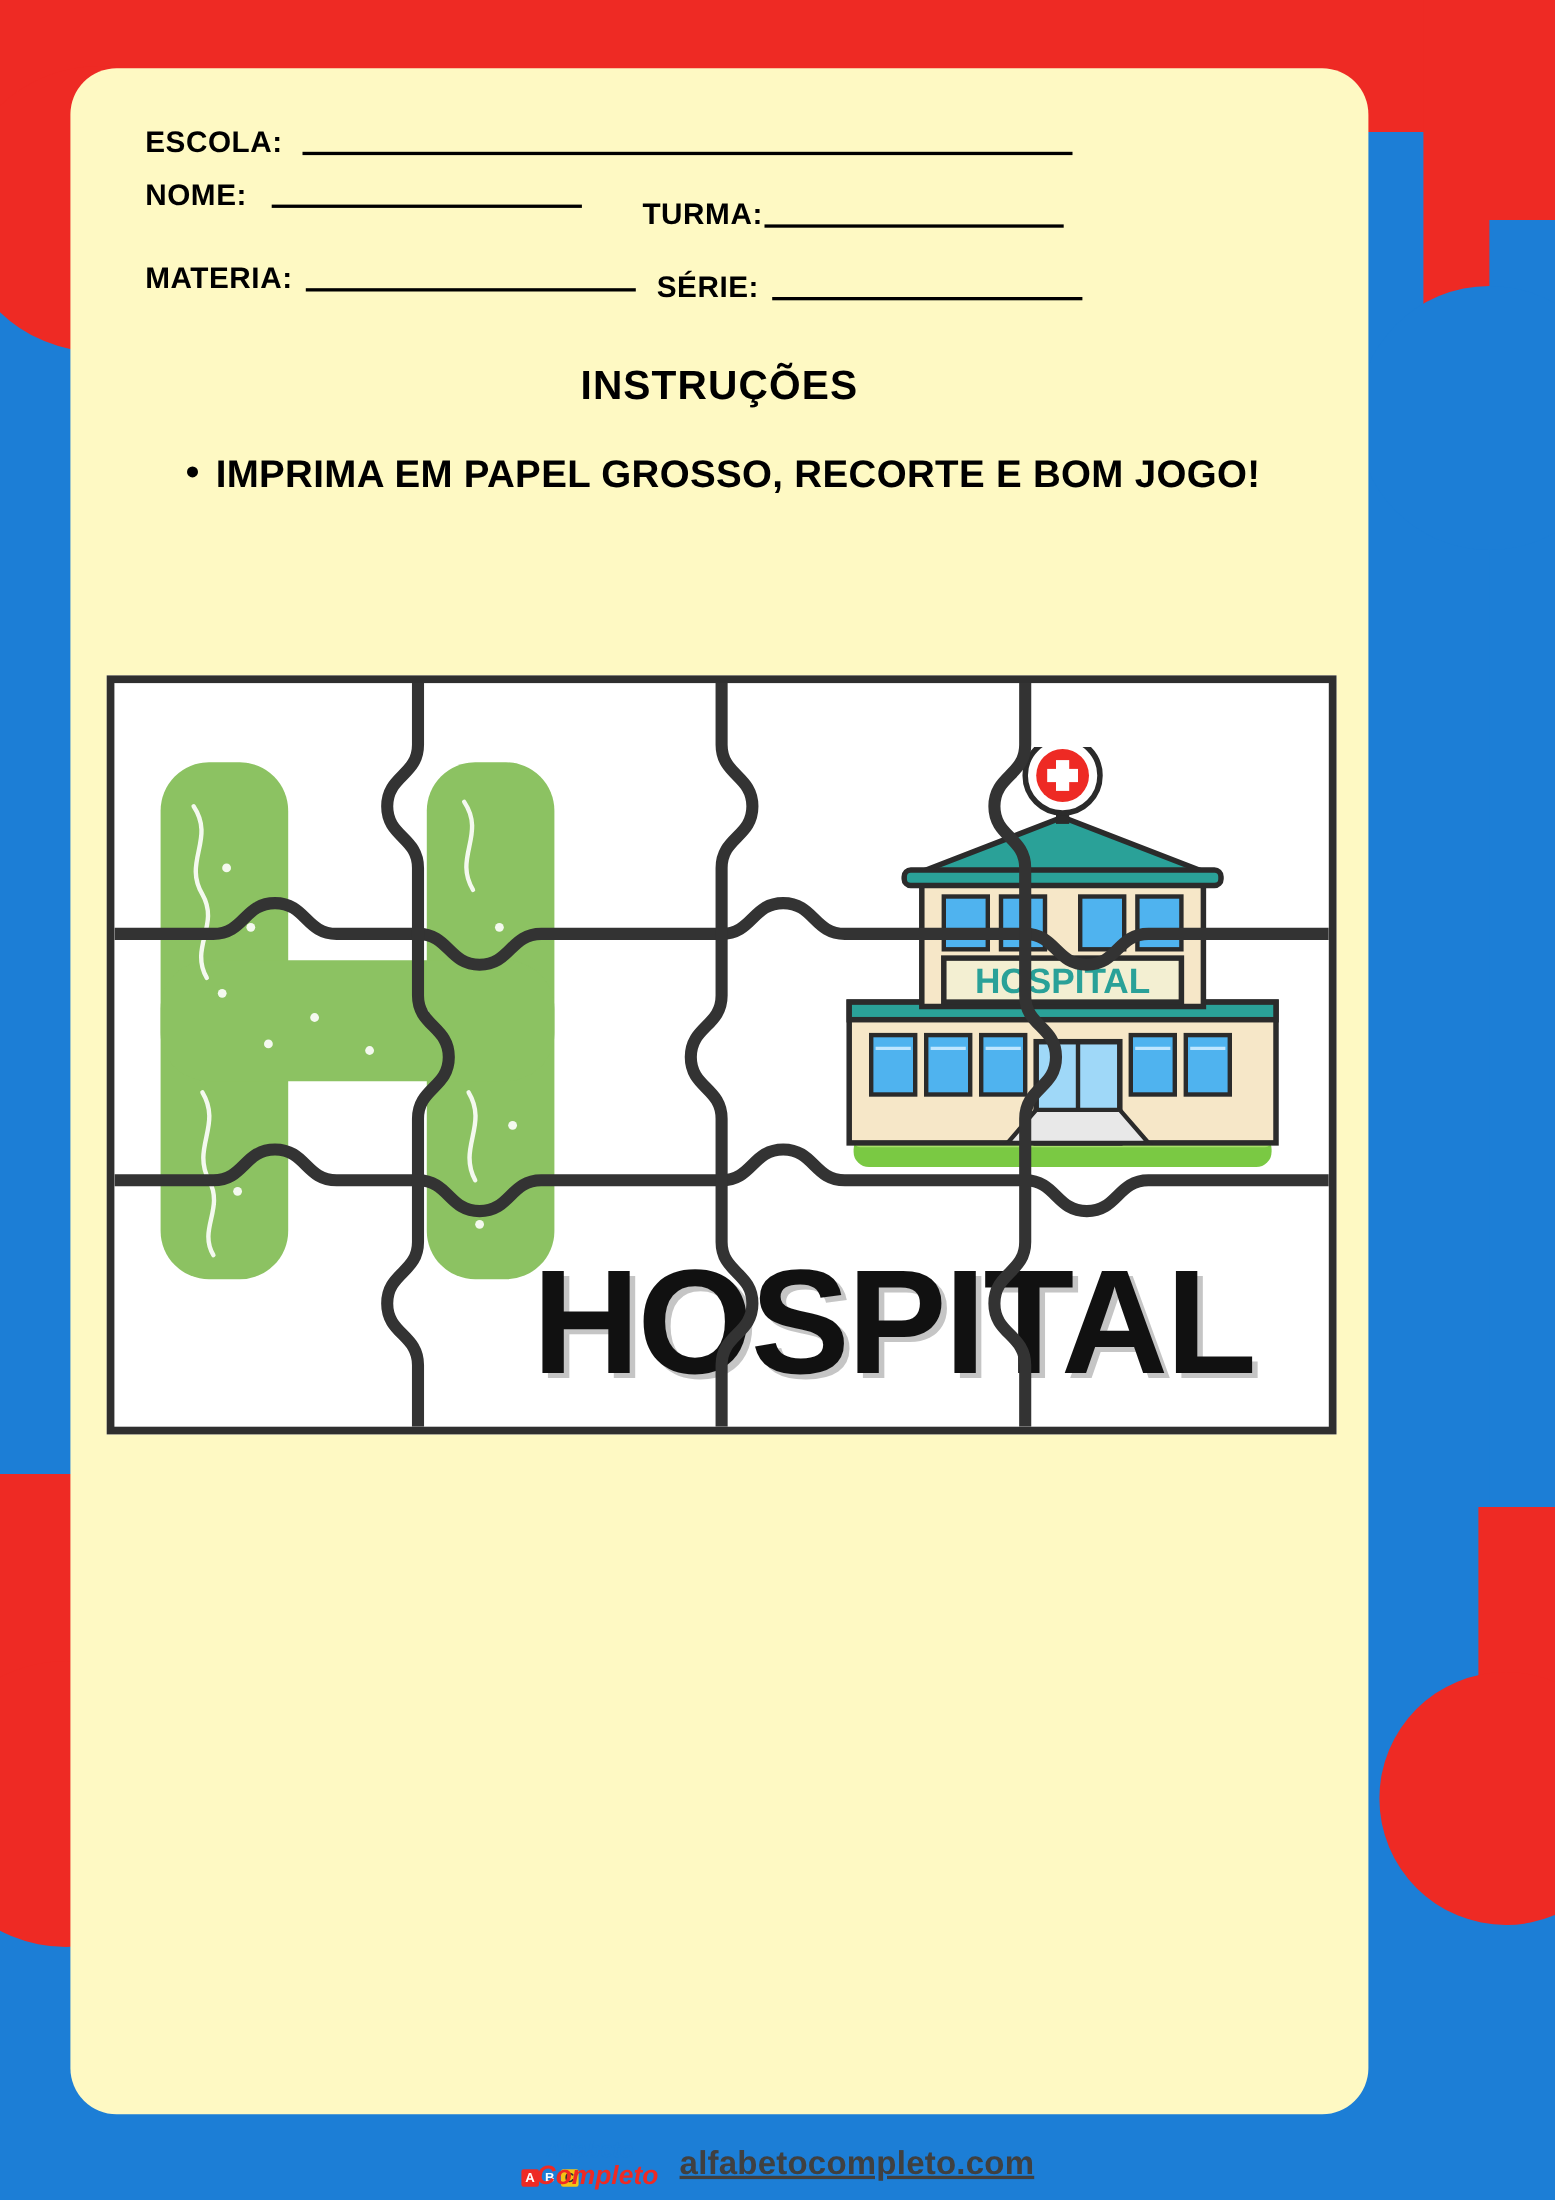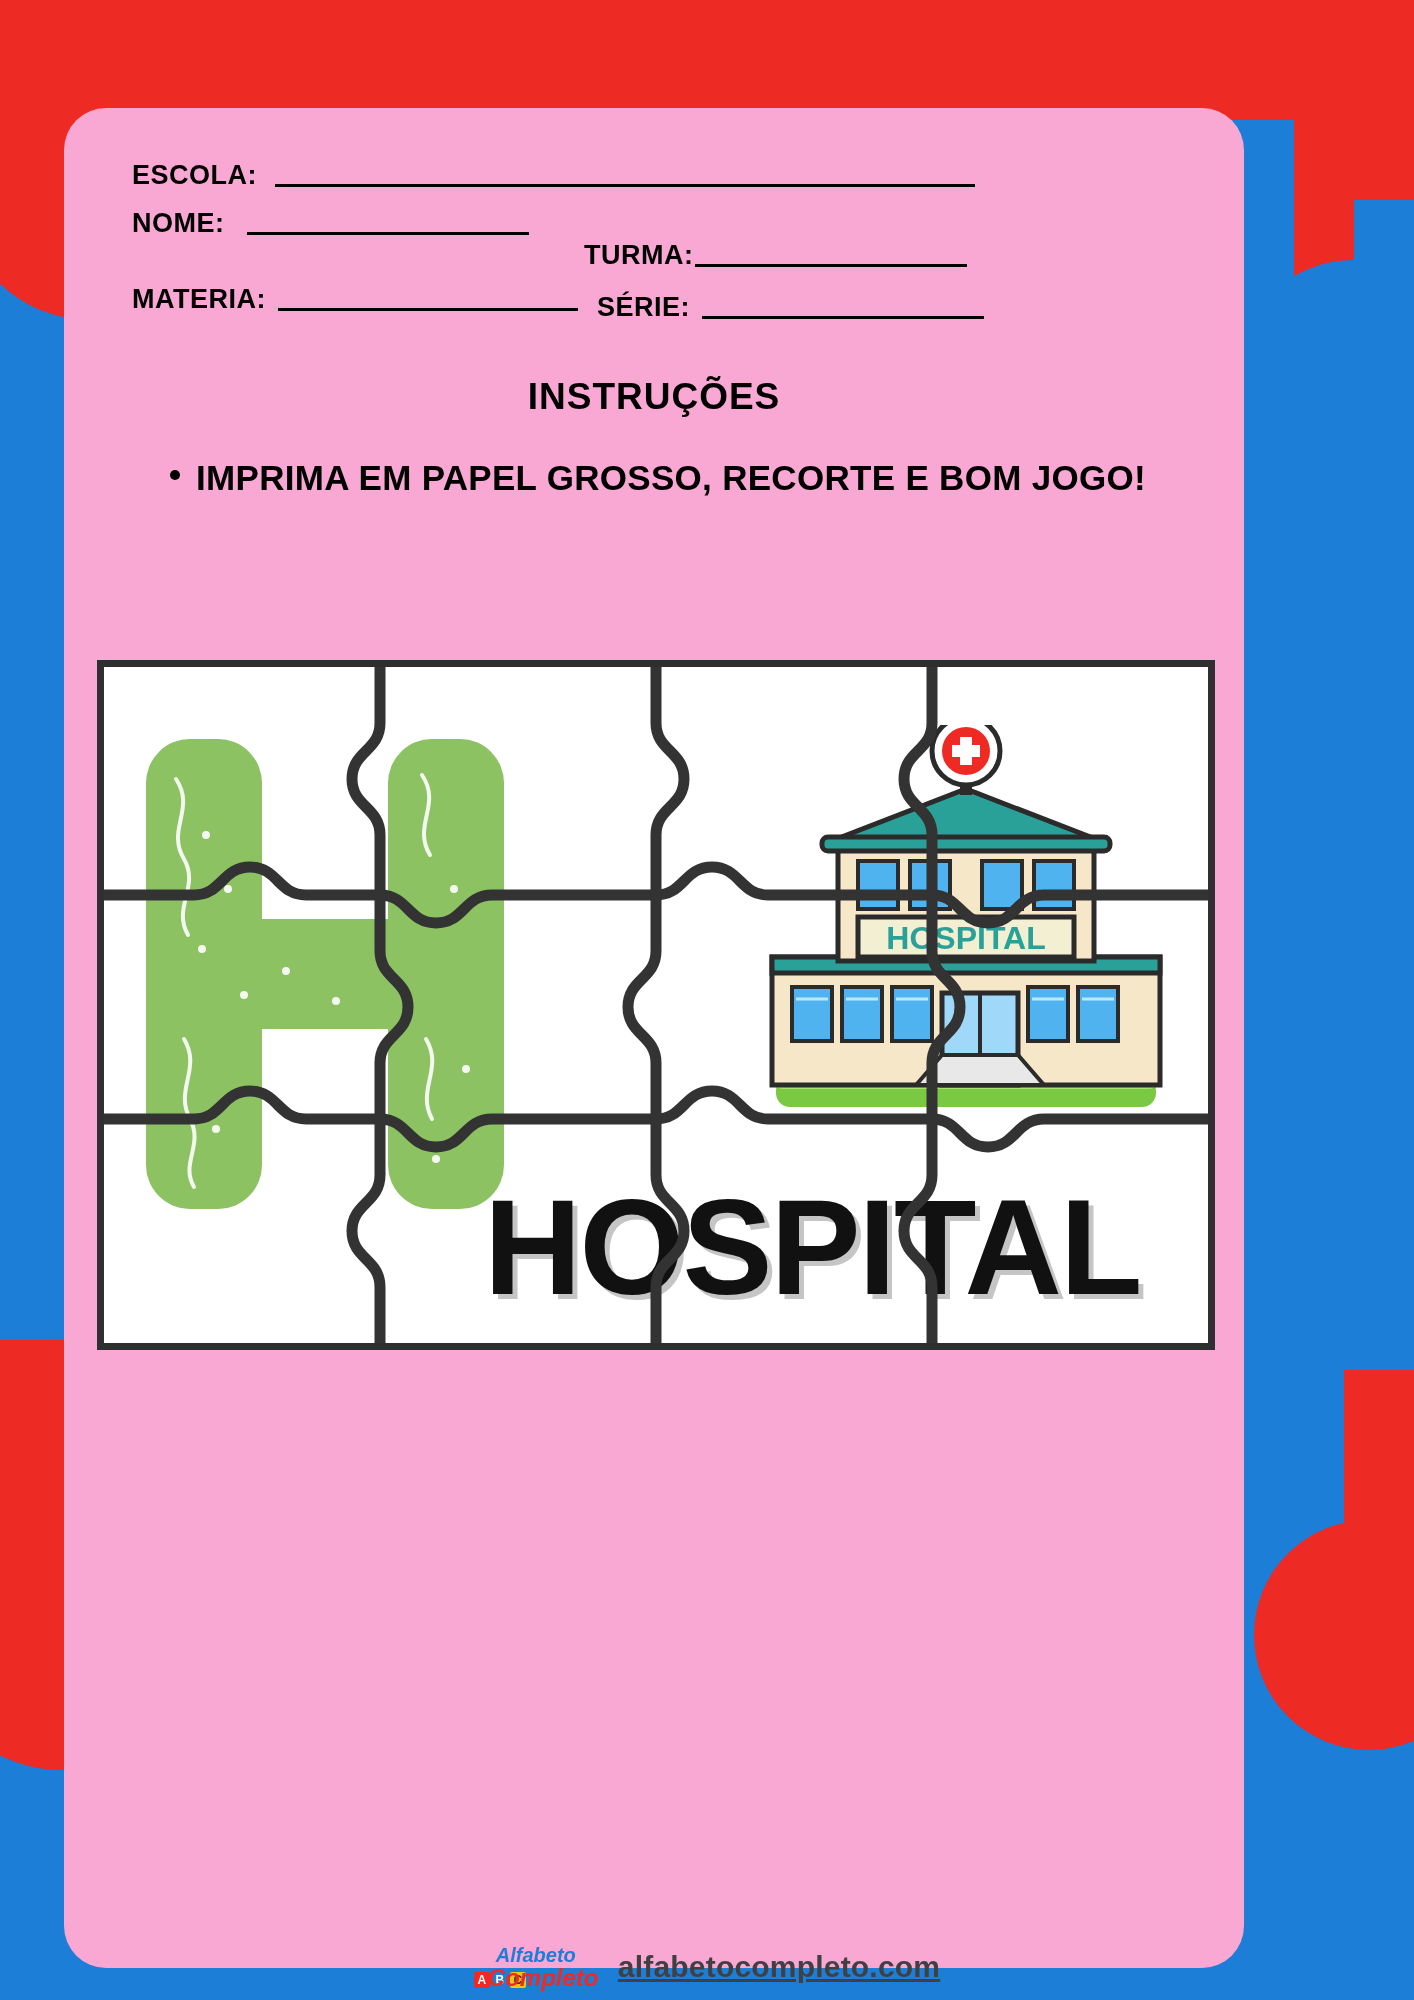--- a/index.html
+++ b/index.html
@@ -99,26 +99,25 @@
     border-radius: 50%;
   }
 
   
   .sheet {
     position: absolute;
     left: 64px;
     top: 62px;
     width: 1180px;
     height: 1860px;
-    background: #f9a8d4;
+    background: #fef9c3;
     border-radius: 42px;
     box-sizing: border-box;
     padding: 0;
     z-index: 5;
-    margin-top: 46px;
   }
 
   
   .form {
     position: absolute;
     left: 0; top: 0;
     width: 100%;
   }
   .field-row {
     display: flex;
@@ -136,21 +135,21 @@
     border-bottom: 3px solid #000;
     height: 1px;
   }
 
   .row-escola { left: 68px; top: 52px; }
   .row-escola .rule { width: 700px; margin-left: 18px; margin-bottom: 4px; }
 
   .row-nome { left: 68px; top: 100px; }
   .row-nome .rule { width: 282px; margin-left: 22px; margin-bottom: 4px; }
 
-  .row-turma { left: 520px; top: 132px; justify-content: flex-end; }
+  .row-turma { left: 520px; top: 118px; justify-content: flex-end; }
   .row-turma .rule { width: 272px; margin-left: 2px; margin-bottom: 4px; }
 
   .row-materia { left: 68px; top: 176px; }
   .row-materia .rule { width: 300px; margin-left: 12px; margin-bottom: 4px; }
 
   .row-serie { left: 533px; top: 184px; }
   .row-serie .rule { width: 282px; margin-left: 12px; margin-bottom: 4px; }
 
   
   .instr-title {

